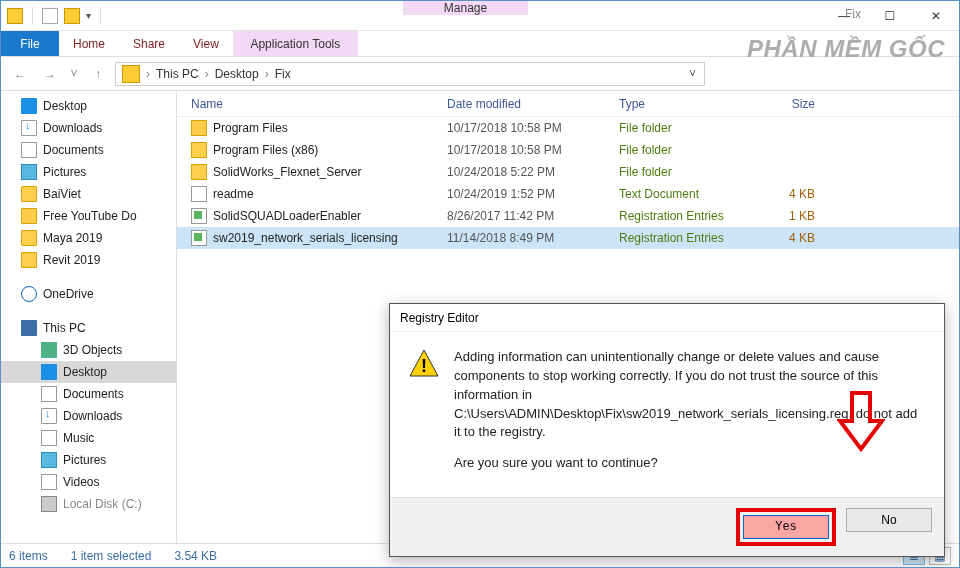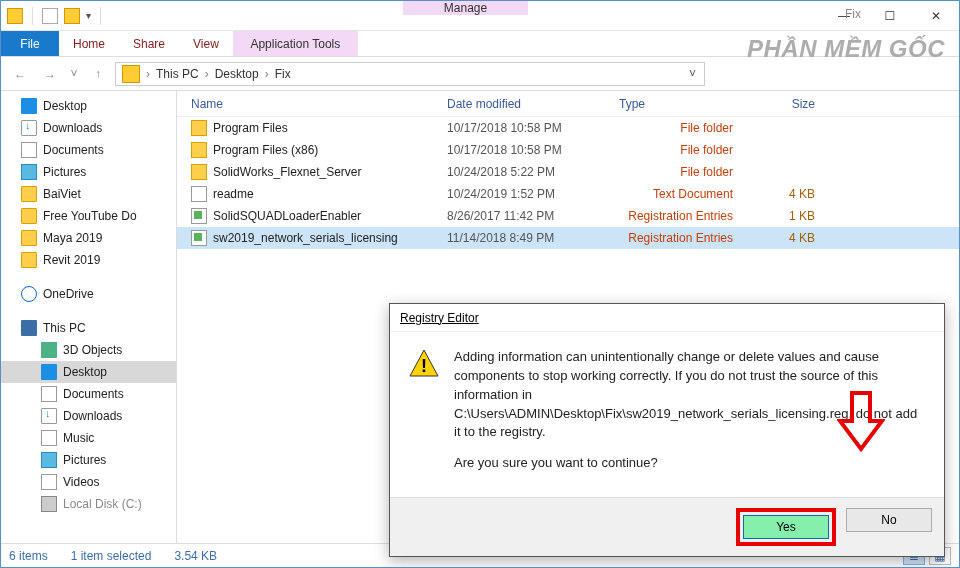--- a/index.html
+++ b/index.html
@@ -59,44 +59,44 @@
 .col-name { width: 256px; }
 .col-date { width: 172px; }
 .col-type { width: 128px; }
 .col-size { width: 82px; text-align: right; }
 .rows { }
 .row { height: 22px; display: flex; align-items: center; }
 .row.selected { background: #cce4f7; }
 .row .cell { padding-left: 14px; color: #222; }
 .row .c-name { width: 256px; display: flex; align-items: center; gap: 6px; }
 .row .c-date { width: 172px; color: #555; }
-.row .c-type { width: 128px; color: #c2410c; text-align: right; }
+.row .c-type { width: 128px; color: #4d7c0f; }
 .row .c-size { width: 82px; text-align: right; color: #a16207; }
 .file-ic { width: 16px; height: 16px; flex-shrink: 0; }
 .fi-folder { background: #ffcf4b; border: 1px solid #d8a100; }
 .fi-txt { background: #fff; border: 1px solid #999; }
 .fi-reg { background: #fff; border: 1px solid #999; position: relative; }
 .fi-reg::after { content: ""; position: absolute; top: 2px; left: 2px; width: 8px; height: 8px; background: #5bb35b; }
 
 
 .statusbar { height: 24px; border-top: 1px solid #ddd; display: flex; align-items: center; padding: 0 8px; gap: 23px; color: #3b6ea5; font-size: 12px; justify-content: center; }
 .statusbar .sb-right { margin-left: auto; display: flex; gap: 4px; }
 .view-btn { width: 22px; height: 18px; border: 1px solid #bbb; display: flex; align-items: center; justify-content: center; }
 .view-btn.active { background: #cce4f7; border-color: #7ab5e0; }
 
 
 .dialog { position: absolute; left: 388px; top: 302px; width: 556px; background: #fff; border: 1px solid #555; box-shadow: 0 4px 14px rgba(0,0,0,0.3); }
-.dlg-title { height: 28px; display: flex; align-items: center; padding: 0 10px; font-size: 12px; background: #fff; border-bottom: 1px solid #eee; text-decoration: underline; }
+.dlg-title { height: 28px; display: flex; align-items: center; padding: 0 10px; font-size: 12px; background: #fff; border-bottom: 1px solid #eee; }
 .dlg-body { display: flex; padding: 16px 18px 12px 18px; gap: 14px; }
 .dlg-icon { width: 32px; height: 32px; flex-shrink: 0; }
 .dlg-text { font-size: 13px; color: #222; line-height: 1.45; }
 .dlg-text p { margin-bottom: 12px; }
 .dlg-buttons { background: #f0f0f0; border-top: 1px solid #ddd; padding: 10px 12px; display: flex; justify-content: flex-end; gap: 10px; }
 .dlg-btn { width: 86px; height: 24px; border: 1px solid #adadad; background: #e8e8e8; font-size: 12px; }
-.dlg-btn.default { background: #86efac; border: 1px solid #0a67c4; }
+.dlg-btn.default { background: #fca5a5; border: 1px solid #0a67c4; font-family: Liberation Mono, monospace; }
 .yes-wrap { border: 4px solid #e60000; padding: 3px; }
 
 
 .arrow-anno { position: absolute; left: 836px; top: 390px; }
 .arrow-anno svg { display: block; }
 
 .trichevron { font-size: 10px; color: #555; }
 </style>
 </head>
 <body>

